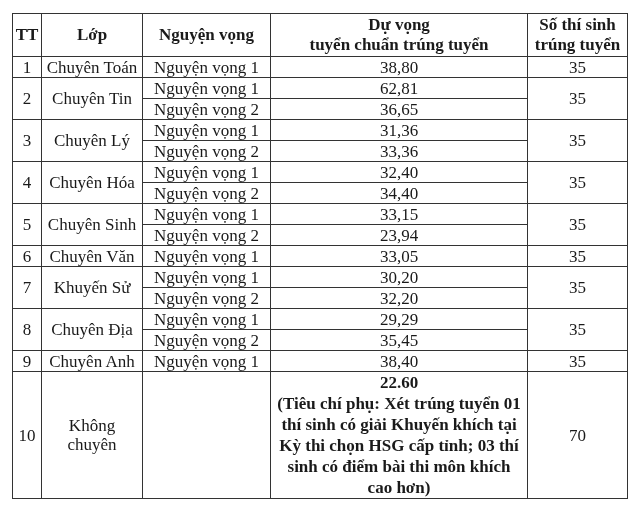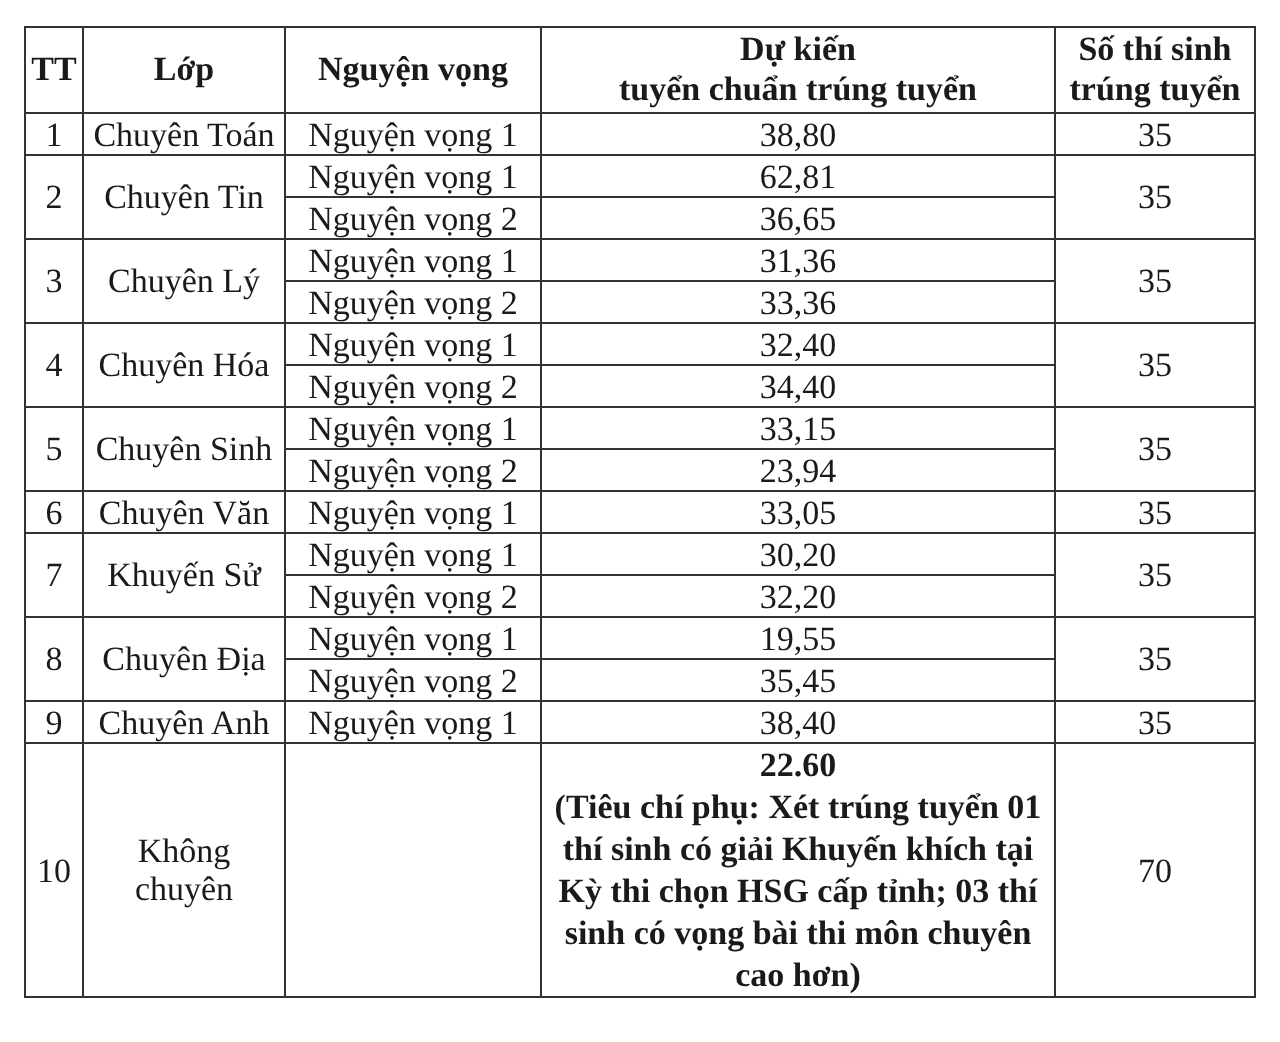--- a/index.html
+++ b/index.html
@@ -35,21 +35,21 @@
       <col class="c-nv">
       <col class="c-dk">
       <col class="c-so">
   </colgroup>
   <thead>
     <tr>
       <th>TT</th>
       <th>Lớp</th>
       <th>Nguyện vọng</th>
       <th>
-        <span>Dự kiến</span><br>
+        <span>Dự vọng</span><br>
         <span>tuyển chuẩn trúng tuyển</span>
       </th>
       <th>
         <span>Số thí sinh</span><br>
         <span>trúng tuyển</span>
       </th>
     </tr>
   </thead>
   <tbody>
 
@@ -126,21 +126,21 @@
     </tr>
     <tr>
       <td>Nguyện vọng 2</td>
       <td>32,20</td>
     </tr>
 
     <tr>
       <td rowspan="2">8</td>
       <td rowspan="2">Chuyên Địa</td>
       <td>Nguyện vọng 1</td>
-      <td>19,55</td>
+      <td>29,29</td>
       <td rowspan="2">35</td>
     </tr>
     <tr>
       <td>Nguyện vọng 2</td>
       <td>35,45</td>
     </tr>
 
     <tr>
       <td>9</td>
       <td>Chuyên Anh</td>
@@ -154,19 +154,19 @@
       <td>
         <span>Không</span><br>
         <span>chuyên</span>
       </td>
       <td></td>
       <td class="note">
         <span>22.60</span><br>
         <span>(Tiêu chí phụ: Xét trúng tuyển 01</span><br>
         <span>thí sinh có giải Khuyến khích tại</span><br>
         <span>Kỳ thi chọn HSG cấp tỉnh; 03 thí</span><br>
-        <span>sinh có vọng bài thi môn chuyên</span><br>
+        <span>sinh có điểm bài thi môn khích</span><br>
         <span>cao hơn)</span>
       </td>
       <td>70</td>
     </tr>
   </tbody>
 </table>
 
 </body></html>

